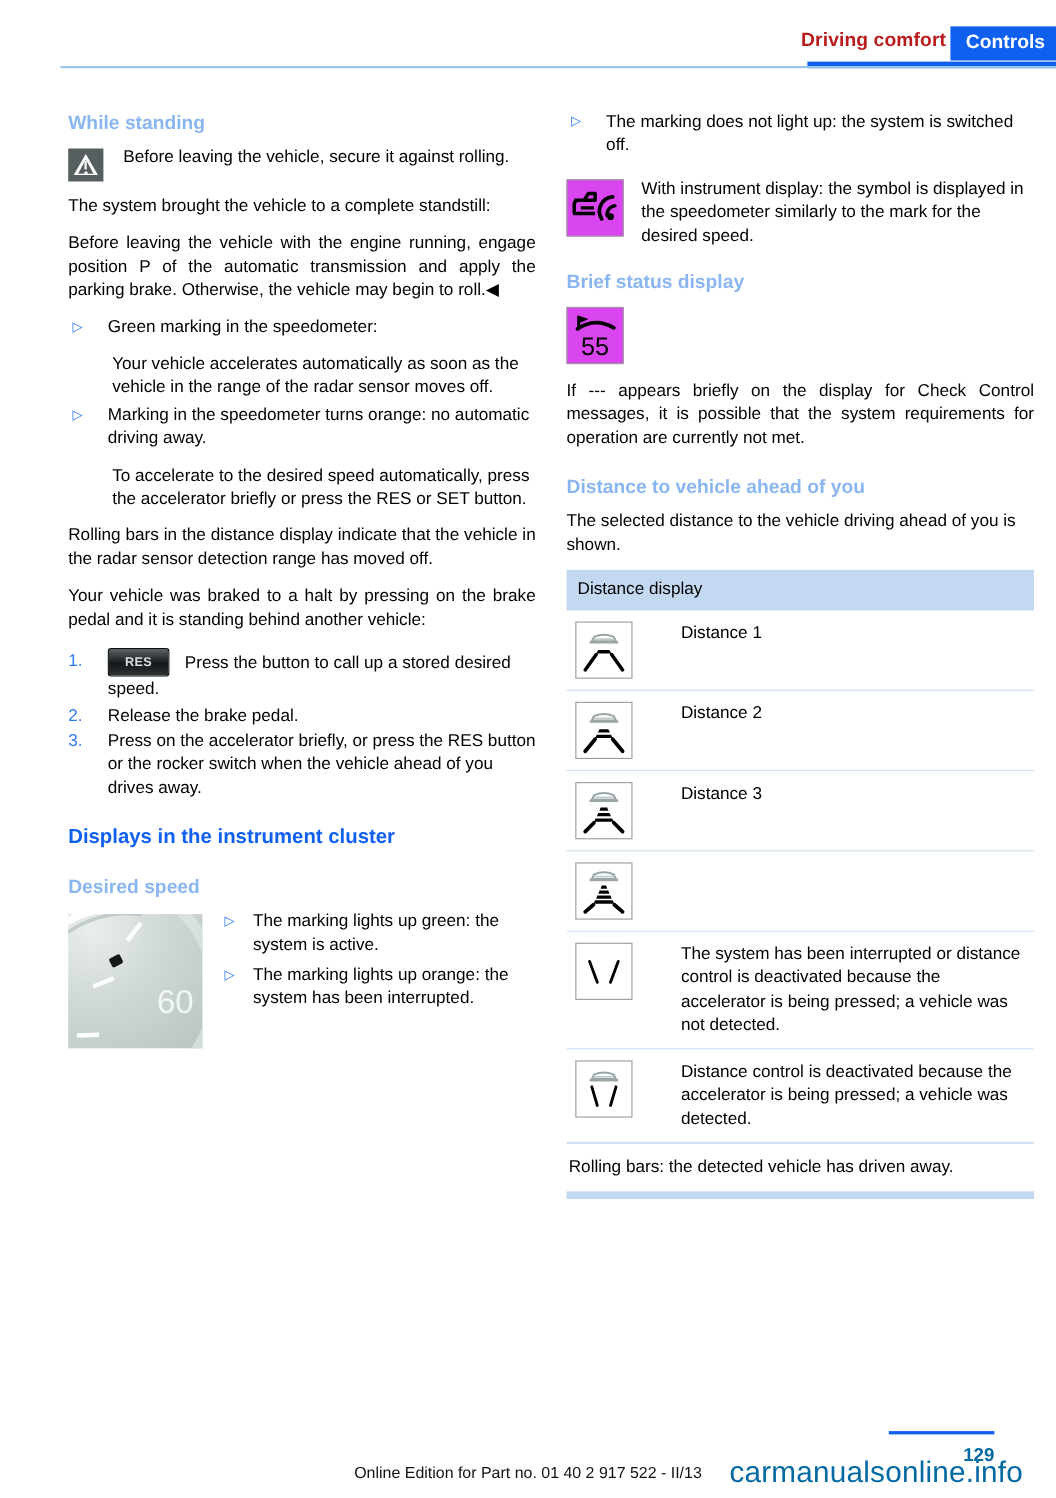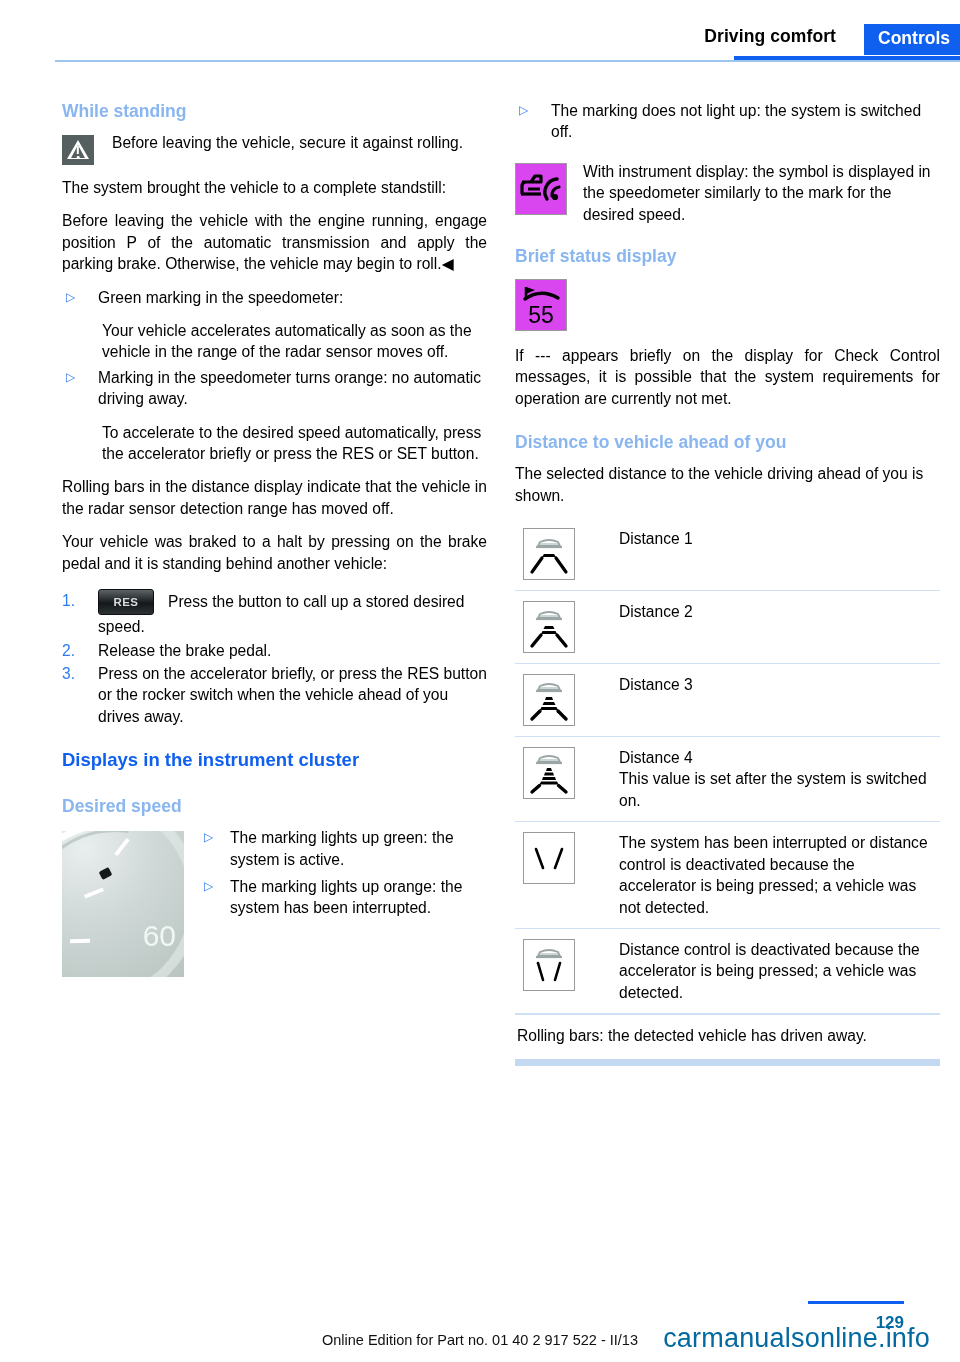--- a/index.html
+++ b/index.html
@@ -15,22 +15,22 @@
 
   
   .page-header {
     position:absolute; left:0; top:0; width:960px; height:62px;
   }
   .hdr-inner {
     position:absolute; left:55px; top:24px; right:0; height:38px;
     display:flex; justify-content:flex-end; align-items:flex-start;
   }
   .hdr-chapter {
-    font-size:17.5px; font-weight:bold; color:#000000;
-    letter-spacing:0.1px; padding:2px 28px 4px 0;
+    font-size:17.5px; font-weight:bold; color:#b91c1c;
+    letter-spacing:0.1px; padding:2px 4px 4px 0;
   }
   .hdr-section {
     font-size:17.5px; font-weight:bold; color:#ffffff;
     background:#1060f0; padding:4px 14px 6px 14px;
     margin-right:-150px; padding-right:160px;
   }
   .hdr-rule {
     position:absolute; left:55px; top:60px; width:905px; height:2px;
     background:#9cc4ee;
   }
@@ -121,21 +121,21 @@
     width:56px; height:26px; border-radius:3px;
     background:linear-gradient(#5d6366,#14181a 55%,#2c3134);
     border:1px solid #0d0f10;
     color:#d8dcde; font-size:11.5px; font-weight:bold;
     text-align:center; line-height:25px; letter-spacing:0.4px;
     margin:0 14px 0 0; position:relative; top:-1px;
   }
 
   
   .speedo {
-    width:122px; height:146px; flex:0 0 122px; margin:4px 16px 0 0;
+    width:122px; height:122px; flex:0 0 122px; margin:4px 16px 0 0;
     position:relative; overflow:hidden;
     background:radial-gradient(circle at 18% 12%, #e9eeee 0%, #cfd8d6 45%, #b9c4c1 100%);
     text-align:right;
   }
   .speedo .arcA {
     position:absolute; left:-48px; top:-10px; width:190px; height:190px;
     border-radius:50%; border:7px solid #ffffff; opacity:.95;
     clip-path:polygon(0 0, 62% 0, 10% 100%, 0 100%);
   }
   .speedo .arcB {
@@ -330,20 +330,21 @@
       </svg>
     </div>
   </div>
 
   <p class="body" style="margin-top:14px">If --- appears briefly on the display for Check Control messages, it is possible that the system requirements for operation are currently not met.</p>
 
   <h3 class="lt-head" style="margin-top:22px">Distance to vehicle ahead of you</h3>
   <p class="body nojust">The selected distance to the vehicle driving ahead of you is shown.</p>
 
   <div class="dtable">
+    <div class="thead">Distance display</div>
 
     <div class="drow">
       <div class="dicon">
         <div class="dist-box">
           <svg width="44" height="44" viewBox="0 0 44 44">
             <path d="M13 10 Q22 6 31 10 L33 14 L11 14 Z" fill="none" stroke="#9aa5a6" stroke-width="1.8"></path>
             <path d="M9 15 L35 15" stroke="#9aa5a6" stroke-width="2.2"></path>
             <path d="M13 12 L31 12" stroke="#c2cbcb" stroke-width="1.6"></path>
             <path d="M17 22 L27 22 L29 25 L15 25 Z" fill="#000"></path>
             <path d="M15 26 L5 40" stroke="#000" stroke-width="3.2" stroke-linecap="round"></path>
@@ -398,24 +399,20 @@
             <path d="M13 9 L31 9" stroke="#c2cbcb" stroke-width="1.6"></path>
             <path d="M20 17 L24 17 L25 20 L19 20 Z" fill="#000"></path>
             <path d="M18 21.5 L26 21.5 L27 24.5 L17 24.5 Z" fill="#000"></path>
             <path d="M16 26 L28 26 L29 29 L15 29 Z" fill="#000"></path>
             <path d="M14 30.5 L30 30.5 L31.5 33.5 L12.5 33.5 Z" fill="#000"></path>
             <path d="M12.5 34.5 L5 41" stroke="#000" stroke-width="3.4" stroke-linecap="round"></path>
             <path d="M31.5 34.5 L39 41" stroke="#000" stroke-width="3.4" stroke-linecap="round"></path>
           </svg>
         </div>
       </div>
-      <div class="dtext">
-        <div>Distance 4</div>
-        <div>This value is set after the system is switched on.</div>
-      </div>
     </div>
 
     <div class="drow">
       <div class="dicon">
         <div class="dist-box">
           <svg width="44" height="44" viewBox="0 0 44 44">
             <path d="M16 32 L9 13" stroke="#000" stroke-width="2.6" stroke-linecap="round"></path>
             <path d="M28 32 L35 13" stroke="#000" stroke-width="2.6" stroke-linecap="round"></path>
           </svg>
         </div>

